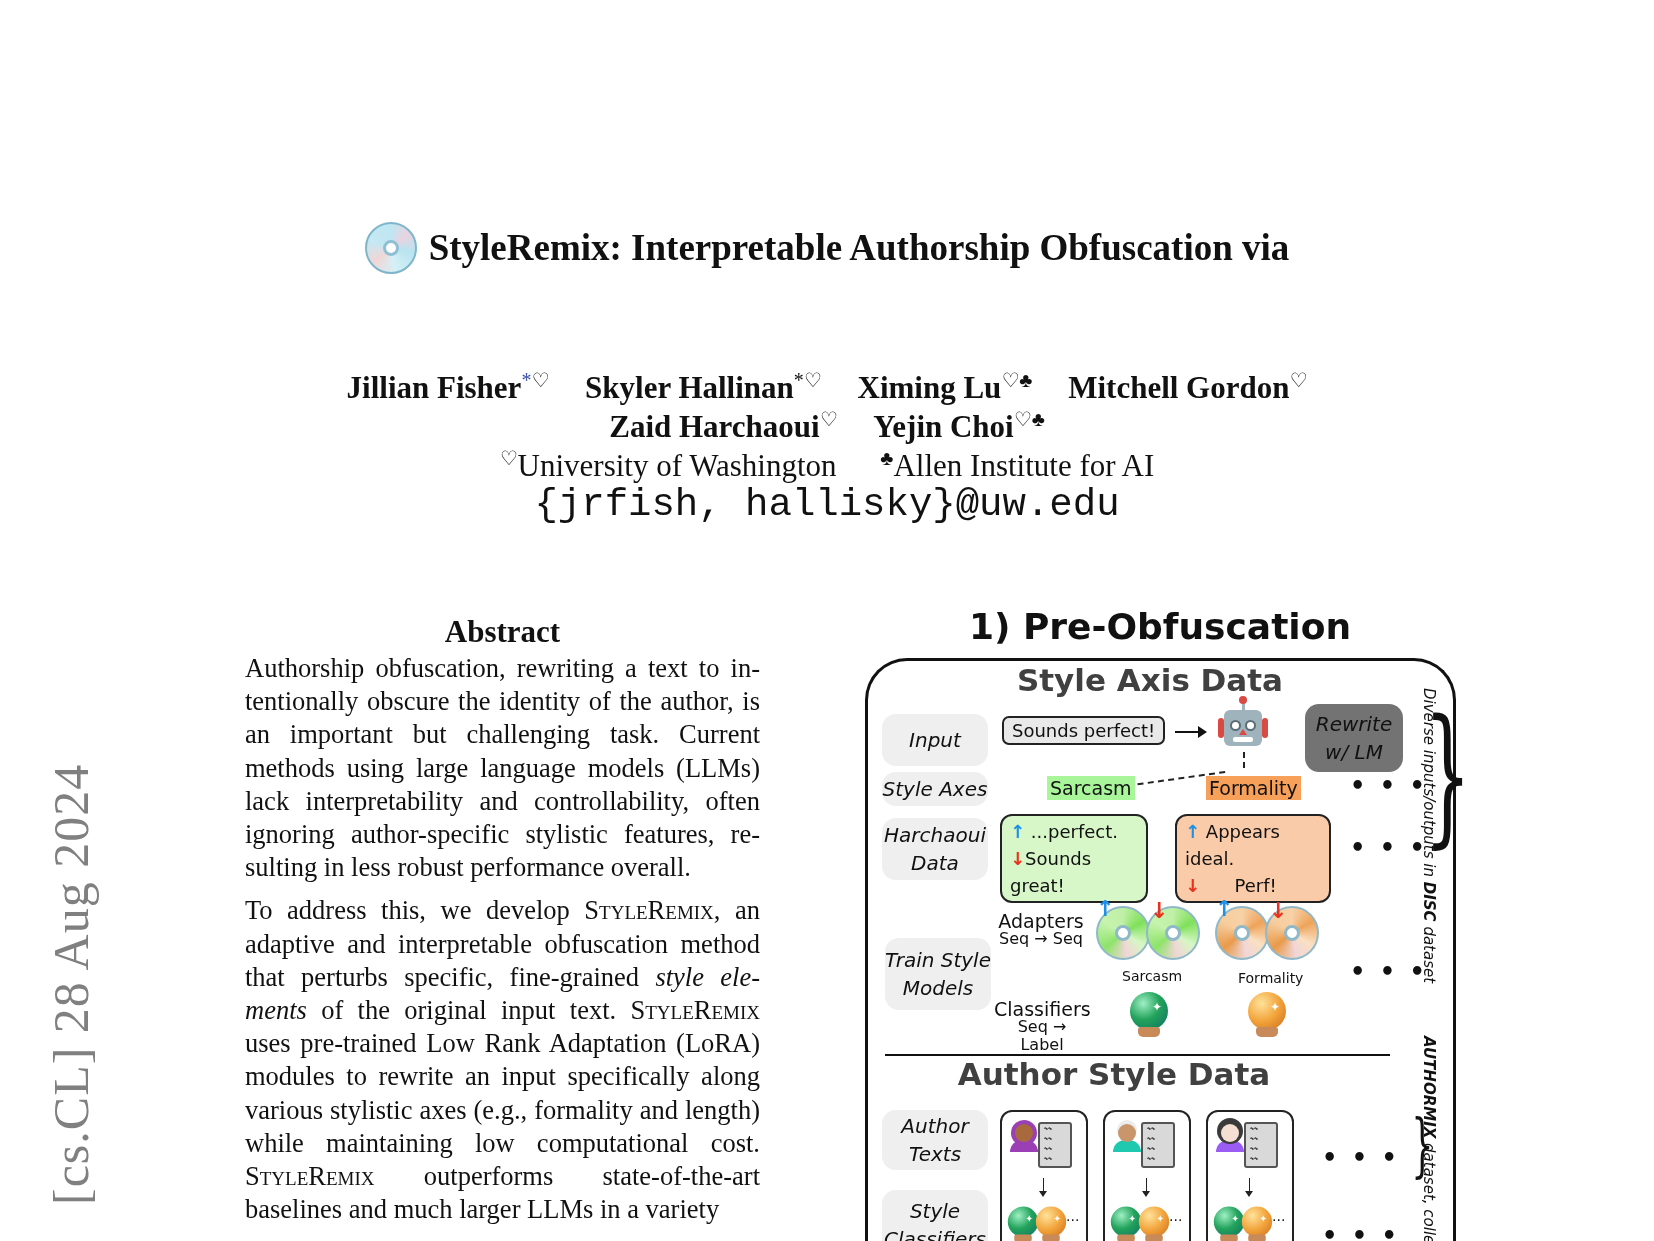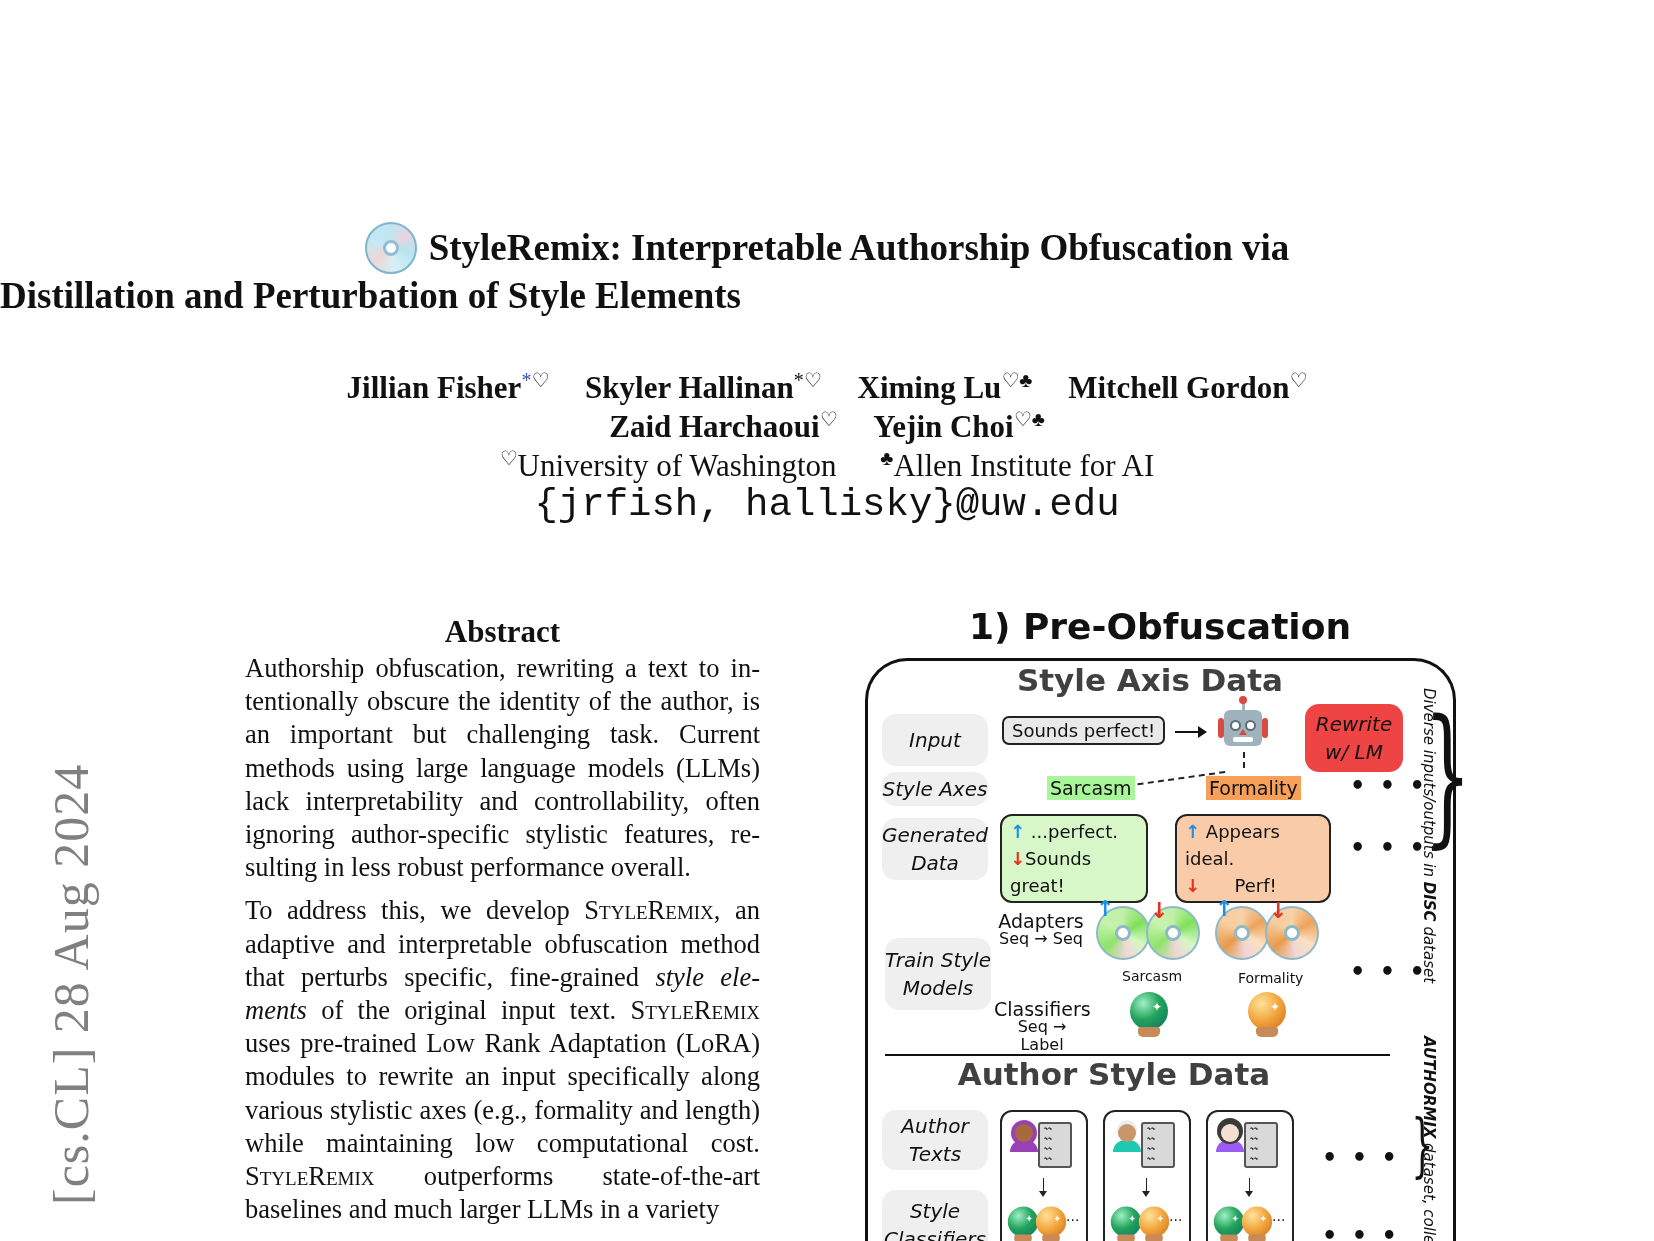--- a/index.html
+++ b/index.html
@@ -5,21 +5,21 @@
   html, body { margin:0; padding:0; background:#ffffff; }
   body { width:1654px; height:1241px; position:relative; overflow:hidden;
          font-family:"Liberation Serif", "DejaVu Serif", serif; color:#111; }
 
   
   .arxiv-stamp { position:absolute; left:42px; top:1205px; transform-origin:left top;
     transform:rotate(-90deg); white-space:nowrap; color:#808080;
     font-family:"Liberation Serif", serif; font-size:50px; letter-spacing:1px; }
 
   
-  .title-block { position:absolute; left:0; top:222px; width:1654px; text-align:left; }
+  .title-block { position:absolute; left:0; top:222px; width:1654px; text-align:right; }
   .title-line { font-weight:bold; font-size:37px; line-height:44px; }
   .title-line1 { display:flex; justify-content:center; align-items:center; gap:12px; }
   .cd-icon { width:52px; height:52px; border-radius:50%; position:relative;
     background:conic-gradient(#bfe6f2 0deg,#e8d3e0 50deg,#b8e4f0 100deg,#d5f0f6 170deg,#f0d6d6 230deg,#c4e8f4 290deg,#bfe6f2 360deg);
     border:2px solid #7fb6cc; box-sizing:border-box; }
   .cd-icon::after { content:""; position:absolute; left:50%; top:50%; width:16px; height:16px;
     margin:-8px 0 0 -8px; border-radius:50%; background:#fff; border:3px solid #8fbfd2; box-sizing:border-box; }
 
   
   .authors { position:absolute; left:0; top:368px; width:1654px; text-align:center; }
@@ -57,21 +57,21 @@
   .robot .head { position:absolute; left:6px; top:10px; width:38px; height:36px; background:#9fb3bd; border-radius:6px; }
   .robot .ear-l, .robot .ear-r { position:absolute; top:18px; width:6px; height:20px; background:#d94a43; border-radius:3px; }
   .robot .ear-l { left:0; } .robot .ear-r { right:0; }
   .robot .antenna { position:absolute; left:24px; top:0; width:3px; height:10px; background:#9fb3bd; }
   .robot .antenna::before { content:""; position:absolute; left:-3px; top:-4px; width:8px; height:8px; border-radius:50%; background:#d94a43; }
   .robot .eye { position:absolute; top:20px; width:11px; height:11px; border-radius:50%; background:#fff; border:2px solid #5b6d76; box-sizing:border-box; }
   .robot .eye.l { left:12px; } .robot .eye.r { left:27px; }
   .robot .nose { position:absolute; left:21px; top:29px; border-left:4px solid transparent; border-right:4px solid transparent; border-bottom:6px solid #d94a43; }
   .robot .mouth { position:absolute; left:15px; top:37px; width:20px; height:5px; background:#fff; border-radius:2px; }
   .dash-line { position:absolute; border-top:2px dashed #222; }
-  .rewrite-box { position:absolute; background:#ef4444; border-radius:14px; text-align:center;
+  .rewrite-box { position:absolute; background:#737373; border-radius:14px; text-align:center;
     font-style:italic; font-size:20px; line-height:28px; padding:6px 4px; }
   .axis-tag { position:absolute; font-size:19px; padding:1px 3px; color:#111; }
   .ellipsis { position:absolute; font-size:24px; font-weight:bold; letter-spacing:3px; color:#111; }
   .gen-box { position:absolute; border:2px solid #222; border-radius:12px; font-size:18px; line-height:27px; padding:2px 8px; }
   .up { color:#1e90e8; font-weight:bold; }
   .down { color:#e8321e; font-weight:bold; }
   .adapter-label { position:absolute; font-size:19px; text-align:center; line-height:18px; }
   .adapter-label small { display:block; font-size:16px; }
   .disc { position:absolute; width:54px; height:54px; border-radius:50%; box-sizing:border-box; border:2px solid #8fb8c8; }
   .disc::after { content:""; position:absolute; left:50%; top:50%; width:16px; height:16px; margin:-8px 0 0 -8px;
@@ -102,21 +102,20 @@
 </head>
 <body>
 
 <div class="arxiv-stamp">[cs.CL]  28 Aug 2024</div>
 
 <div class="title-block">
   <div class="title-line title-line1">
     <span class="cd-icon"></span>
     <span>StyleRemix: Interpretable Authorship Obfuscation via</span>
   </div>
-  <div class="title-line">Distillation and Perturbation of Style Elements</div>
 </div>
 
 <div class="authors">
   <div class="author-row">
     <span class="author"><span>Jillian Fisher</span><span class="sup sup-star">*</span><span class="sup">♡</span></span>
     <span class="author"><span>Skyler Hallinan</span><span class="sup">*</span><span class="sup">♡</span></span>
     <span class="author"><span>Ximing Lu</span><span class="sup">♡</span><span class="sup">♣</span></span>
     <span class="author"><span>Mitchell Gordon</span><span class="sup">♡</span></span>
   </div>
   <div class="author-row">
@@ -158,21 +157,21 @@
   <div class="rewrite-box" style="left:445px;top:104px;width:90px;">Rewrite w/ LM</div>
 
   <div class="dash-line" style="left:225px;top:171px;width:140px;transform:rotate(-8deg);transform-origin:right top;"></div>
   <div class="dash-line" style="left:383px;top:152px;width:0;height:16px;border-top:none;border-left:2px dashed #222;"></div>
 
   <div class="row-label" style="left:22px;top:172px;width:106px;height:34px;">Style Axes</div>
   <div class="axis-tag" style="left:187px;top:176px;background:#a8f59a;">Sarcasm</div>
   <div class="axis-tag" style="left:346px;top:176px;background:#f6a05a;">Formality</div>
   <div class="ellipsis" style="left:490px;top:172px;">• • •</div>
 
-  <div class="row-label" style="left:22px;top:218px;width:106px;height:62px;">Generated Data</div>
+  <div class="row-label" style="left:22px;top:218px;width:106px;height:62px;">Harchaoui Data</div>
   <div class="gen-box" style="left:140px;top:214px;width:128px;background:#d7f7c8;">
     <div><span class="up">↑</span> <span>...perfect.</span></div>
     <div><span class="down">↓</span><span>Sounds great!</span></div>
   </div>
   <div class="gen-box" style="left:315px;top:214px;width:136px;background:#f9cba8;">
     <div><span class="up">↑</span> <span>Appears ideal.</span></div>
     <div><span class="down">↓</span>&nbsp;&nbsp;&nbsp;&nbsp;&nbsp;&nbsp;<span>Perf!</span></div>
   </div>
   <div class="ellipsis" style="left:490px;top:234px;">• • •</div>
 

